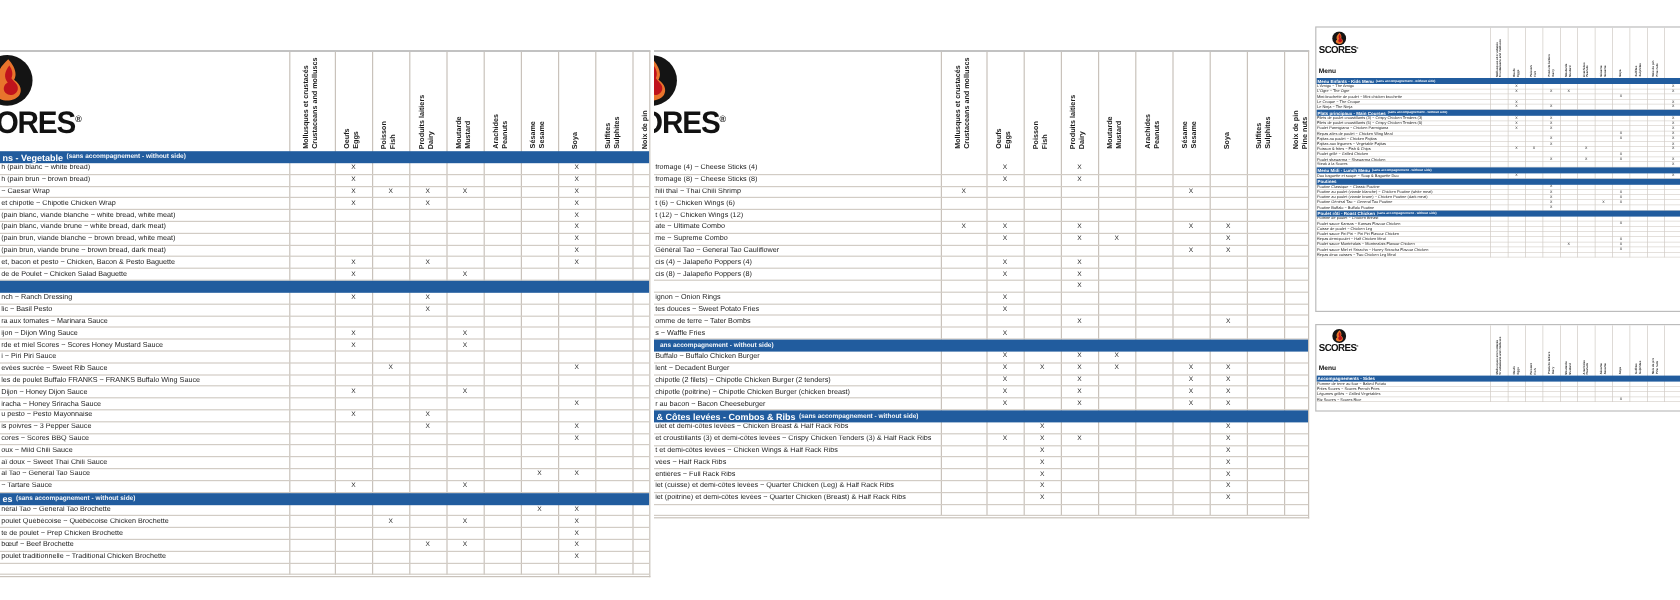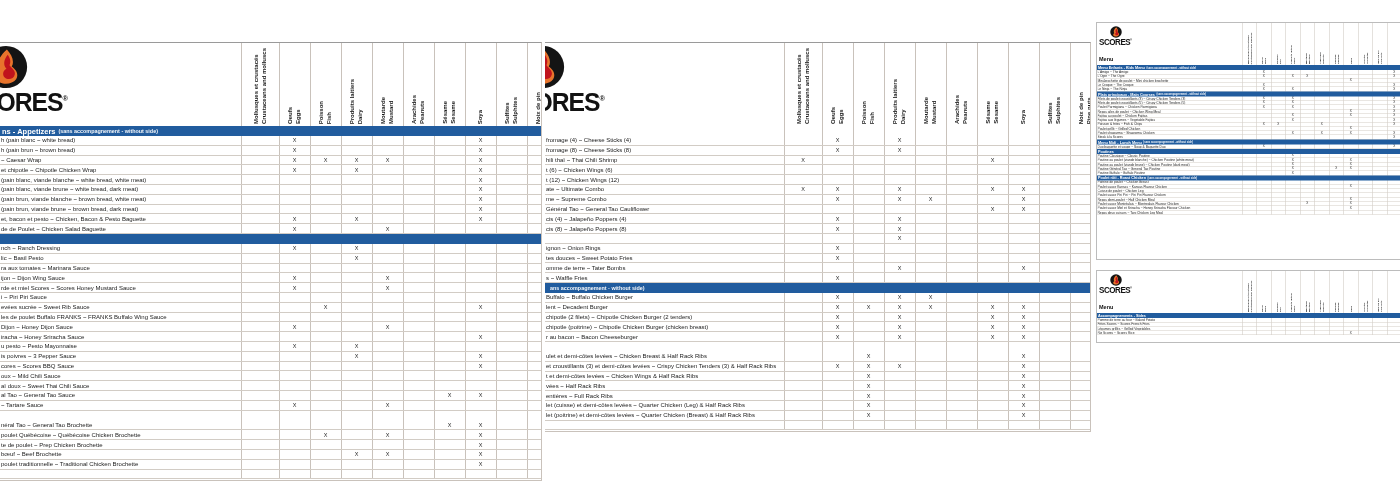--- a/index.html
+++ b/index.html
@@ -84,21 +84,21 @@
         </div>
         <div class="logo" style="left: -36px; top: 2px; width: 140px; height: 84px;">
           <div style="position: absolute; left: 20px; top: 0px;"><svg viewBox="0 0 100 100" width="44" height="44">
               <circle cx="50" cy="50" r="48" fill="#141414"></circle>
               <path d="M52 10 C32 28 26 46 36 60 C26 64 24 74 30 81 C42 92 64 90 73 78 C80 66 72 55 63 49 C70 37 63 22 52 10Z" fill="#E8742C"></path>
               <path d="M54 22 C45 33 43 45 51 54 C43 58 41 68 47 74 C55 81 68 77 70 67 C72 58 62 52 58 46 C62 37 59 29 54 22Z" fill="#C0131C"></path>
             </svg></div>
           <div class="btxt" style="left: 0px; top: 42px; font-size: 26px;">SCORES<sup>®</sup></div>
         </div>
         <div class="bar" style="top: 83px; height: 10px; background: rgb(33, 92, 158);">
-          <span class="t1" style="font-size: 7.5px;">ns - Appetizers</span>
+          <span class="t1" style="font-size: 7.5px;">ns - Vegetable</span>
           <span class="t2" style="font-size: 5.4px;">(sans accompagnement - without side)</span>
         </div>
         <div class="row" style="top: 93px; height: 8.8px;">
           <div class="rlabel" style="width: 239px; font-size: 6px;">h (pain blanc ~ white bread)</div>
           <div class="xmark" style="left: 294.5px; font-size: 5.5px;">X</div>
           <div class="xmark" style="left: 480.5px; font-size: 5.5px;">X</div>
         </div>
         <div class="row" style="top: 102.8px; height: 8.8px;">
           <div class="rlabel" style="width: 239px; font-size: 6px;">h (pain brun ~ brown bread)</div>
           <div class="xmark" style="left: 294.5px; font-size: 5.5px;">X</div>
@@ -212,20 +212,24 @@
         </div>
         <div class="row" style="top: 348px; height: 8.8px;">
           <div class="rlabel" style="width: 239px; font-size: 6px;">al Tao ~ General Tao Sauce</div>
           <div class="xmark" style="left: 449.5px; font-size: 5.5px;">X</div>
           <div class="xmark" style="left: 480.5px; font-size: 5.5px;">X</div>
         </div>
         <div class="row" style="top: 357.8px; height: 8.8px;">
           <div class="rlabel" style="width: 239px; font-size: 6px;">~ Tartare Sauce</div>
           <div class="xmark" style="left: 294.5px; font-size: 5.5px;">X</div>
           <div class="xmark" style="left: 387.5px; font-size: 5.5px;">X</div>
+        </div>
+        <div class="bar" style="top: 367.6px; height: 10px; background: rgb(33, 92, 158);">
+          <span class="t1" style="font-size: 7.5px;">es</span>
+          <span class="t2" style="font-size: 5.4px;">(sans accompagnement - without side)</span>
         </div>
         <div class="row" style="top: 377.6px; height: 8.8px;">
           <div class="rlabel" style="width: 239px; font-size: 6px;">néral Tao ~ General Tao Brochette</div>
           <div class="xmark" style="left: 449.5px; font-size: 5.5px;">X</div>
           <div class="xmark" style="left: 480.5px; font-size: 5.5px;">X</div>
         </div>
         <div class="row" style="top: 387.4px; height: 8.8px;">
           <div class="rlabel" style="width: 239px; font-size: 6px;">poulet Québécoise ~ Québécoise Chicken Brochette</div>
           <div class="xmark" style="left: 325.5px; font-size: 5.5px;">X</div>
           <div class="xmark" style="left: 387.5px; font-size: 5.5px;">X</div>
@@ -411,20 +415,24 @@
           <div class="xmark" style="left: 354.5px; font-size: 5.5px;">X</div>
           <div class="xmark" style="left: 447.5px; font-size: 5.5px;">X</div>
           <div class="xmark" style="left: 478.5px; font-size: 5.5px;">X</div>
         </div>
         <div class="row" style="top: 289.2px; height: 8.8px;">
           <div class="rlabel" style="width: 237px; font-size: 6px;">r au bacon ~ Bacon Cheeseburger</div>
           <div class="xmark" style="left: 292.5px; font-size: 5.5px;">X</div>
           <div class="xmark" style="left: 354.5px; font-size: 5.5px;">X</div>
           <div class="xmark" style="left: 447.5px; font-size: 5.5px;">X</div>
           <div class="xmark" style="left: 478.5px; font-size: 5.5px;">X</div>
+        </div>
+        <div class="bar" style="top: 299px; height: 10px; background: rgb(33, 92, 158);">
+          <span class="t1" style="font-size: 7.5px;">&amp; Côtes levées - Combos &amp; Ribs</span>
+          <span class="t2" style="font-size: 5.4px;">(sans accompagnement - without side)</span>
         </div>
         <div class="row" style="top: 309px; height: 8.8px;">
           <div class="rlabel" style="width: 237px; font-size: 6px;">ulet et demi-côtes levées ~ Chicken Breast &amp; Half Rack Ribs</div>
           <div class="xmark" style="left: 323.5px; font-size: 5.5px;">X</div>
           <div class="xmark" style="left: 478.5px; font-size: 5.5px;">X</div>
         </div>
         <div class="row" style="top: 318.8px; height: 8.8px;">
           <div class="rlabel" style="width: 237px; font-size: 6px;">et croustillants (3) et demi-côtes levées ~ Crispy Chicken Tenders (3) &amp; Half Rack Ribs</div>
           <div class="xmark" style="left: 292.5px; font-size: 5.5px;">X</div>
           <div class="xmark" style="left: 323.5px; font-size: 5.5px;">X</div>

